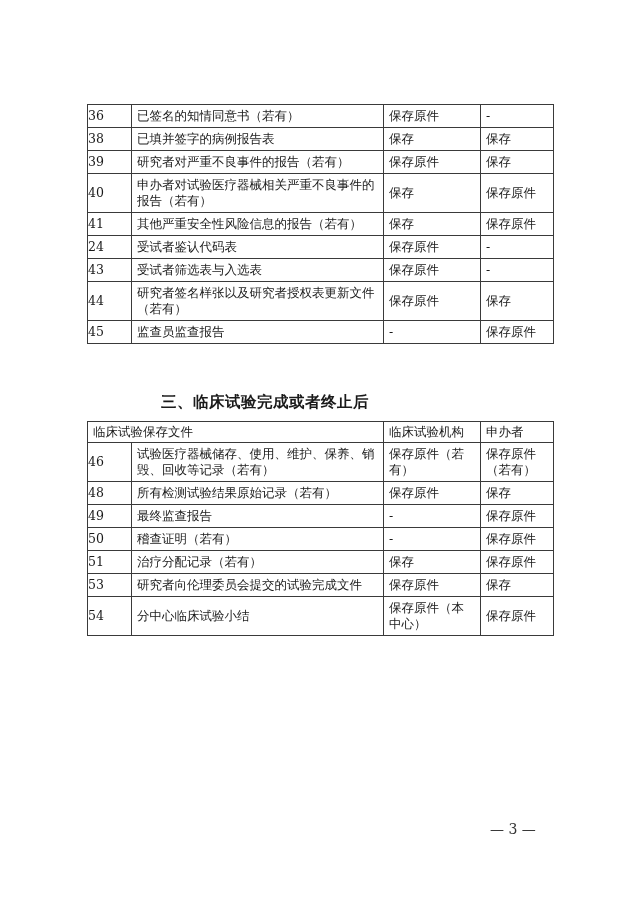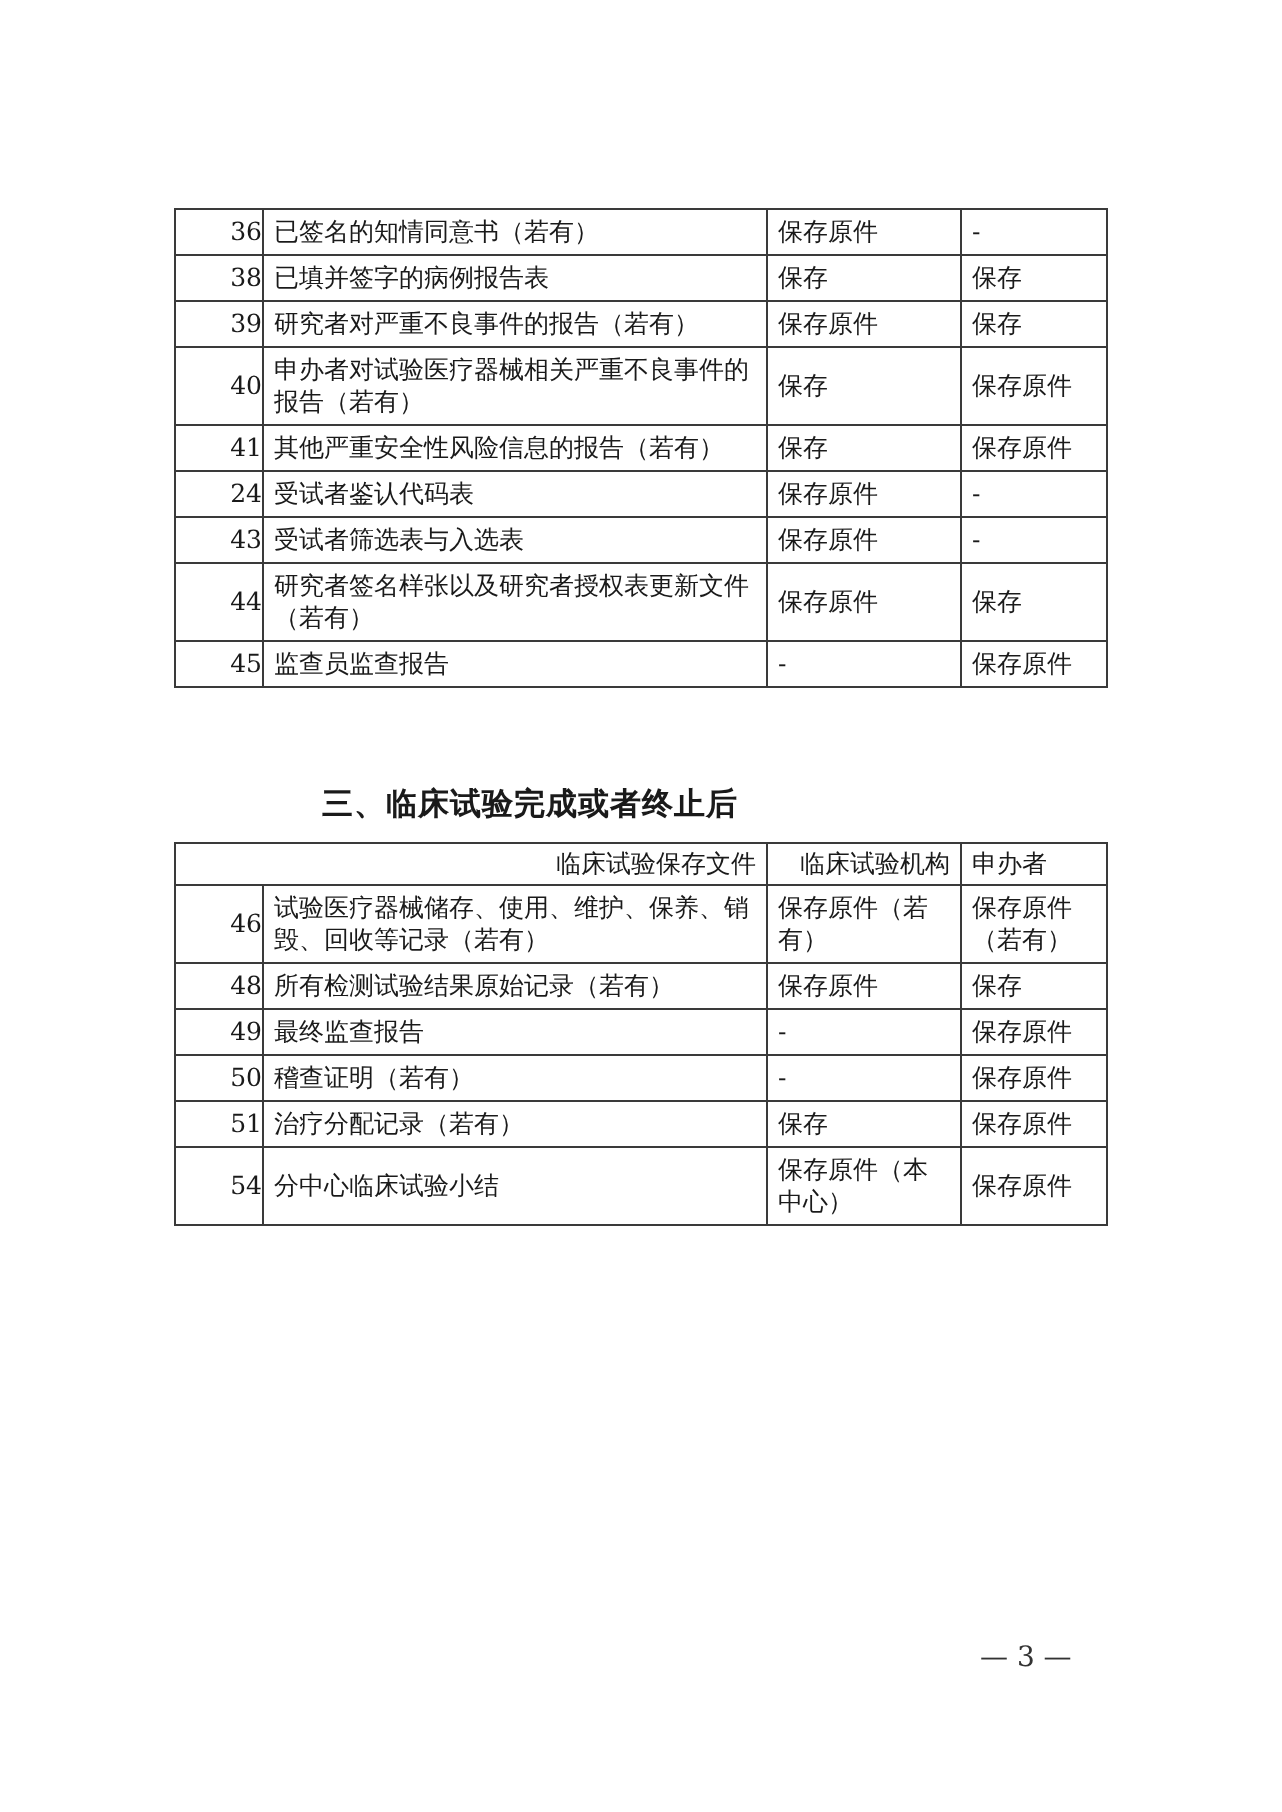--- a/index.html
+++ b/index.html
@@ -10,22 +10,22 @@
   }
   table {
     position: absolute; left: 87px; width: 466px;
     border-collapse: collapse; table-layout: fixed;
     font-size: 12.5px; line-height: 16px;
   }
   td, th {
     border: 1px solid #3a3a3a; padding: 2px 5px; vertical-align: middle;
     font-weight: normal; text-align: left;
   }
-  td.num { text-align: right; padding: 0; margin-top: 14px; }
-  th { text-align: right; }
+  td.num { text-align: left; padding: 0; margin-top: 14px; }
+  th { text-align: left; }
   th.sponsor { text-align: left; }
   tr.r1 td { height: 18px; }
   tr.r2 td { height: 34px; }
   #table1 { top: 104px; }
   #table2 { top: 421px; }
   col.c1 { width: 44px; }
   col.c2 { width: 252px; }
   col.c3 { width: 97px; }
   col.c4 { width: 73px; }
   .section-heading {
@@ -146,20 +146,26 @@
         <td>稽查证明（若有）</td>
         <td>-</td>
         <td>保存原件</td>
       </tr>
       <tr class="r1">
         <td class="num">51</td>
         <td>治疗分配记录（若有）</td>
         <td>保存</td>
         <td>保存原件</td>
       </tr>
+      <tr class="r1">
+        <td class="num">53</td>
+        <td>研究者向伦理委员会提交的试验完成文件</td>
+        <td>保存原件</td>
+        <td>保存</td>
+      </tr>
       <tr class="r2">
         <td class="num">54</td>
         <td>分中心临床试验小结</td>
         <td>保存原件（本中心）</td>
         <td>保存原件</td>
       </tr>
     </tbody>
 </table>
 
 <div class="page-number">— 3 —</div>

